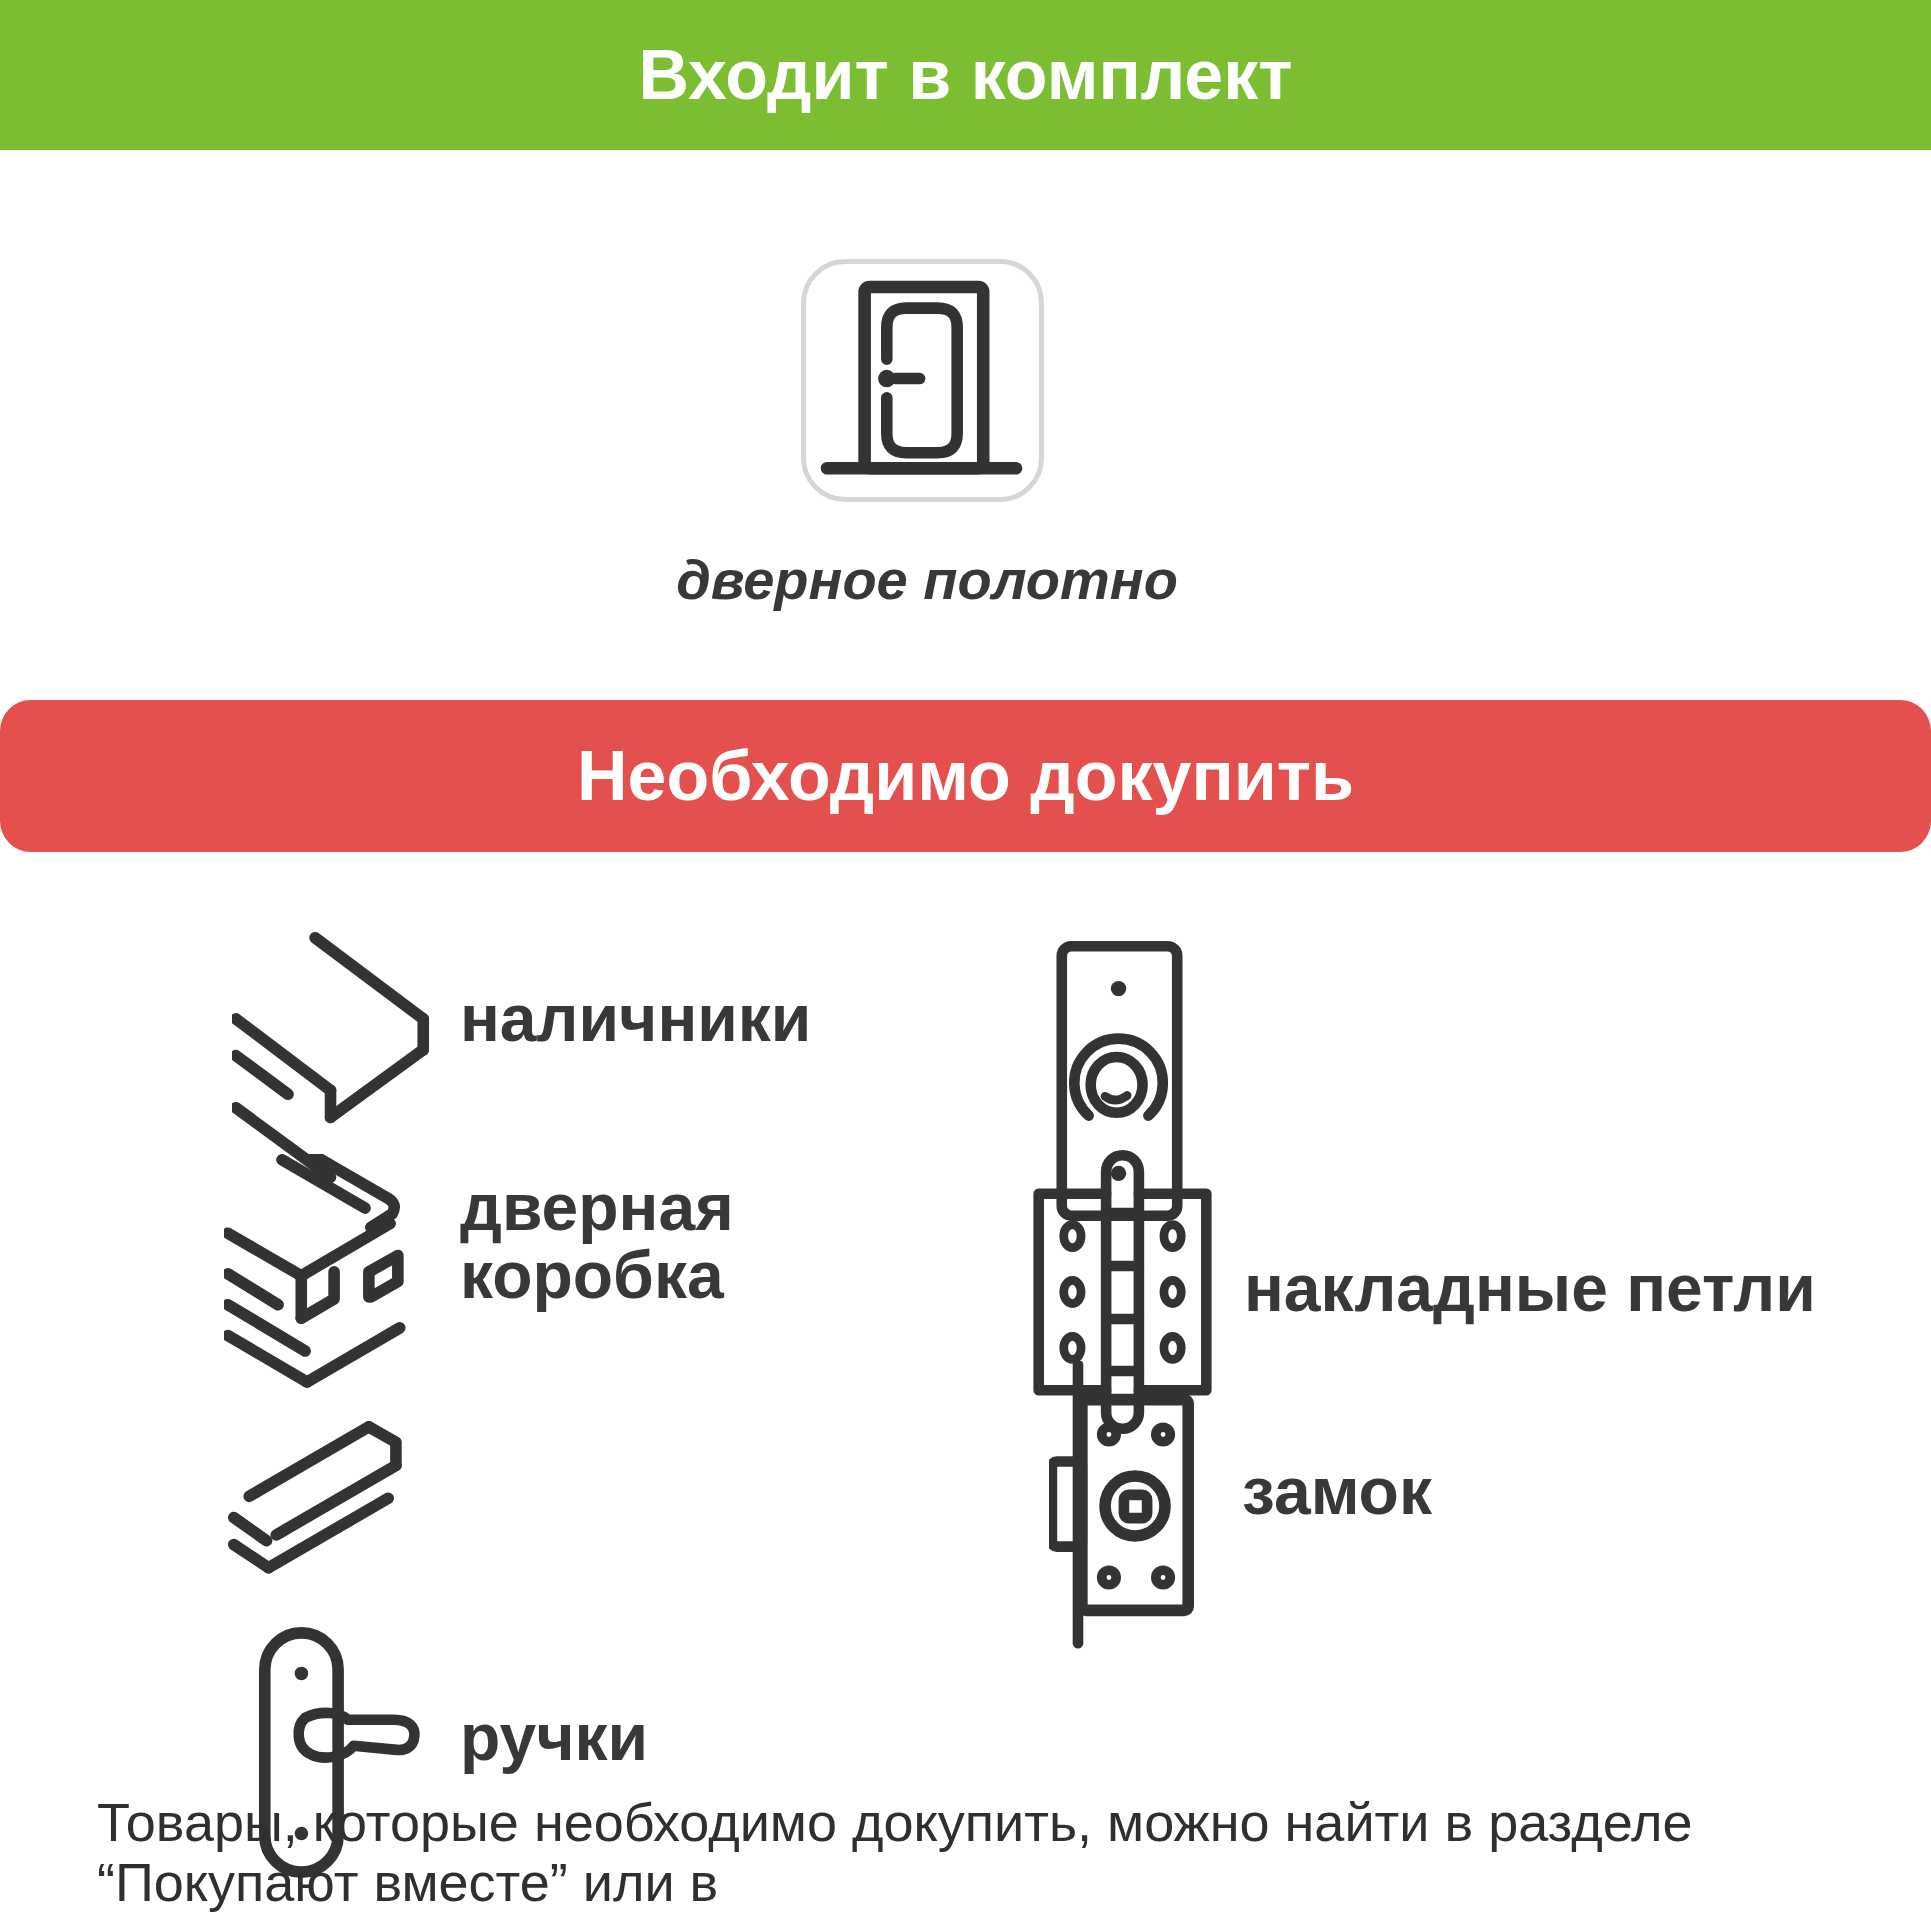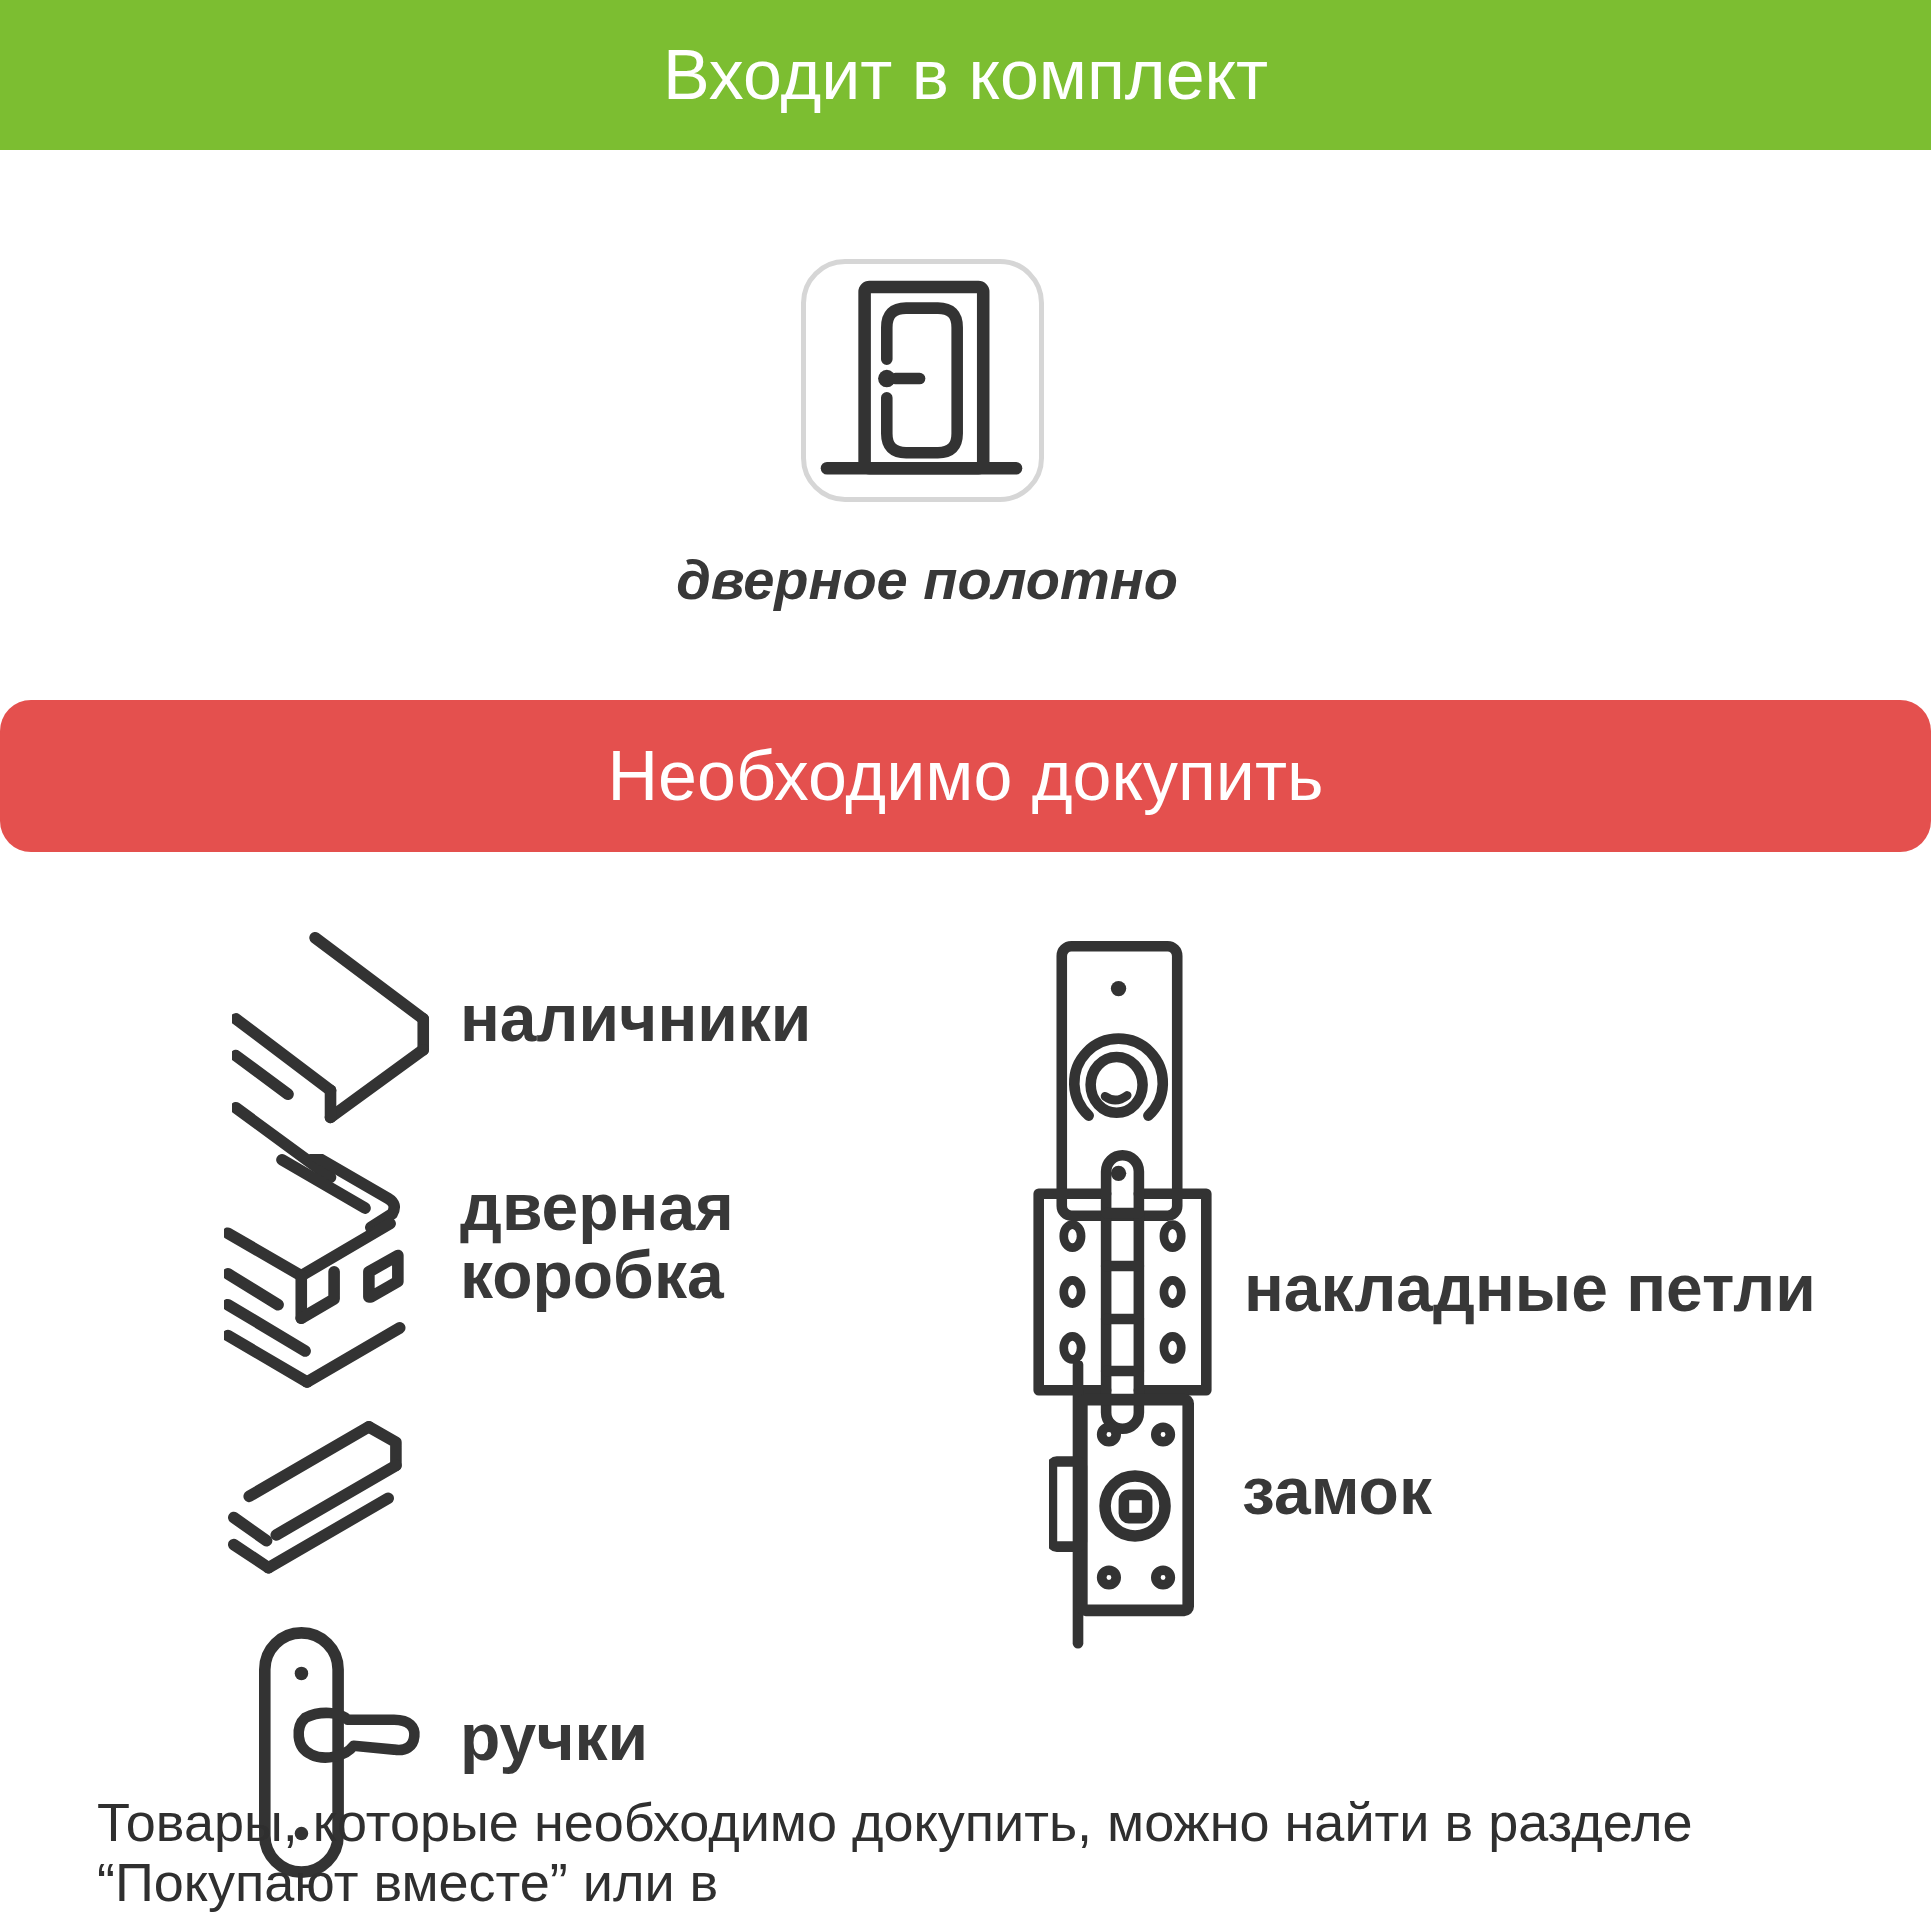--- a/index.html
+++ b/index.html
@@ -1,20 +1,20 @@
 <!DOCTYPE html>
 <html><head>
 <meta charset="utf-8">
 <style>
   html,body{margin:0;padding:0;background:#ffffff;}
   #canvas{
     position:relative;width:1931px;height:1931px;background:#ffffff;overflow:hidden;
     font-family:"Liberation Sans","DejaVu Sans",sans-serif;
   }
-  .band{position:absolute;left:0;width:1931px;text-align:center;color:#ffffff;font-weight:400;}
+  .band{position:absolute;left:0;width:1931px;text-align:center;color:#ffffff;font-weight:700;}
   .band-green{top:0;height:150px;line-height:150px;font-size:70px;}
   .band-red{top:700px;height:152px;line-height:152px;font-size:70px;border-radius:31px;}
   .card{
     position:absolute;left:801px;top:259px;width:243px;height:243px;
     border:5.8px solid #D6D6D6;border-radius:44px;box-sizing:border-box;background:#ffffff;
   }
   .card svg{position:absolute;left:-5.8px;top:-5.8px;}
   .lbl{
     position:absolute;color:#383838;font-weight:600;font-size:66px;line-height:77px;
     white-space:pre-line;

